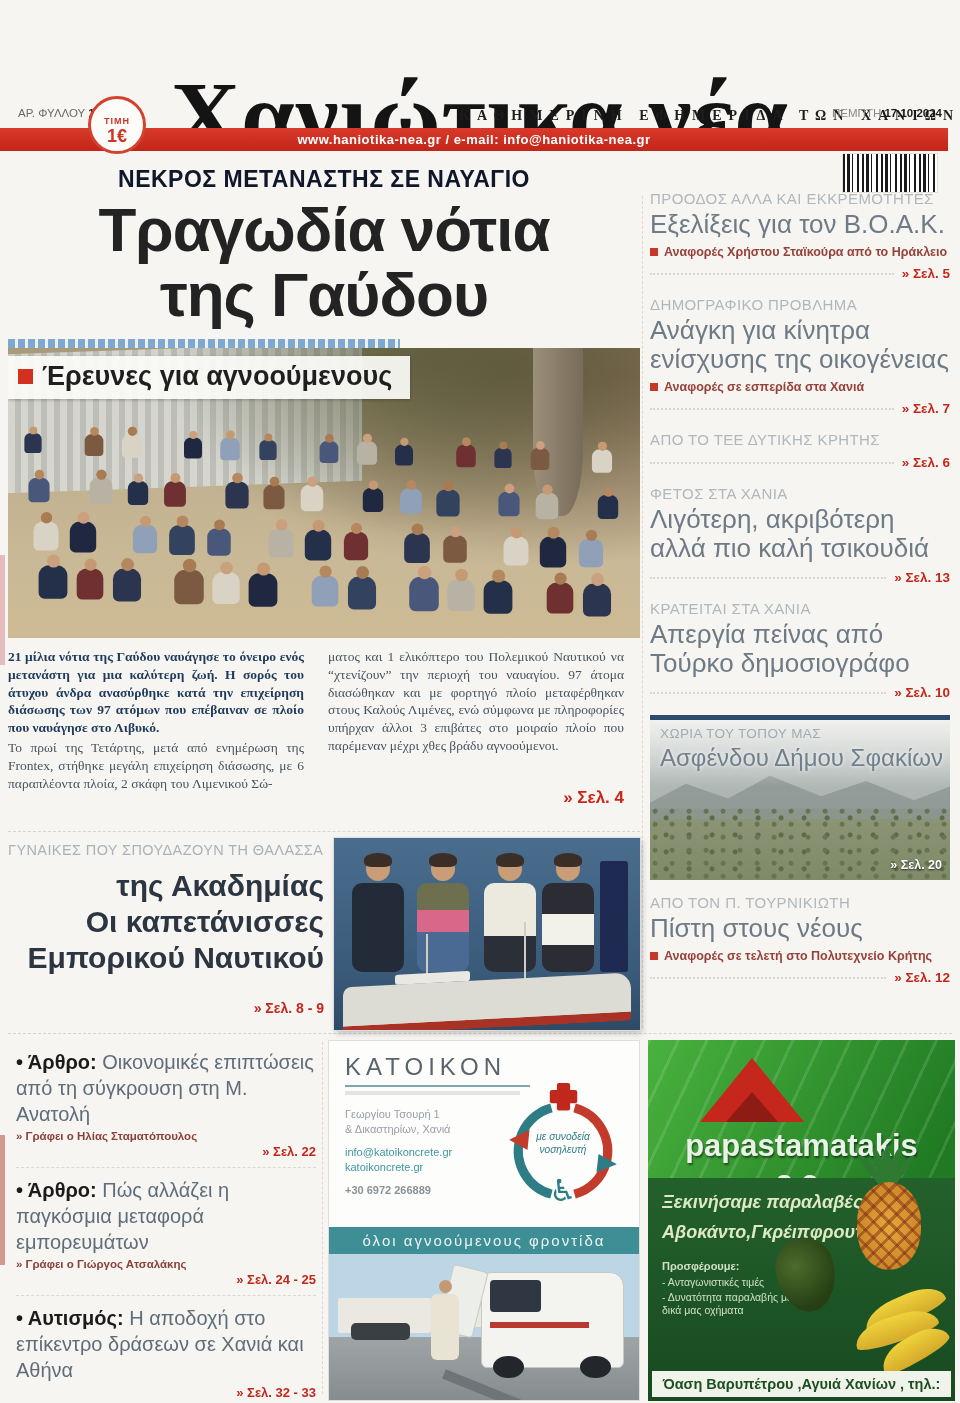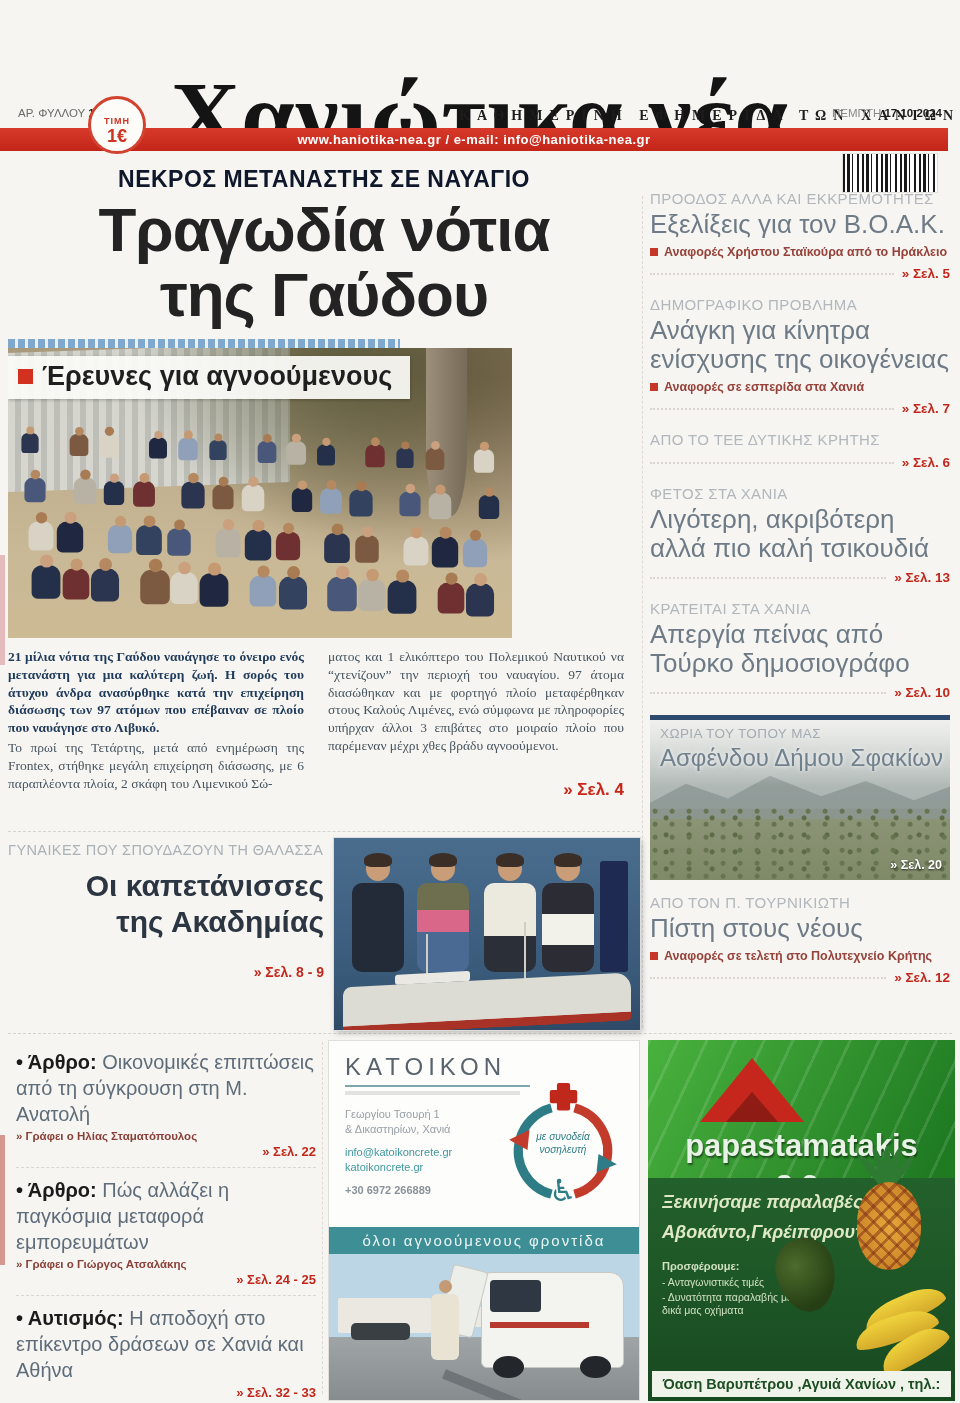--- a/index.html
+++ b/index.html
@@ -32,21 +32,21 @@
   
   .bleed1{position:absolute;left:0;top:555px;width:5px;height:110px;background:#d98a93;opacity:.55;}
   .bleed2{position:absolute;left:0;top:1135px;width:5px;height:130px;background:#b33a30;opacity:.5;}
 
   
   .lead{position:absolute;left:8px;top:158px;width:632px;}
   .lead .kick{margin-top:8px;text-align:center;font-size:23px;font-weight:bold;color:#0f172a;letter-spacing:.5px;}
   .lead h2{margin:4px 0 0;text-align:center;font-size:62px;line-height:65px;color:#232323;letter-spacing:-1px;}
   .film{margin-top:12px;width:392px;height:9px;
         background:repeating-linear-gradient(90deg,#7fa8cf 0 7px,#e9eff5 7px 10px);}
-  .lead-photo{position:relative;width:504px;height:290px;overflow:hidden;background:
+  .lead-photo{position:relative;width:632px;height:290px;overflow:hidden;background:
       radial-gradient(ellipse at 80% 8%, rgba(66,58,38,.5), transparent 52%),
       linear-gradient(180deg,#a99a7c 0%,#bfae8d 35%,#c9b896 70%,#cdbb95 100%);}
   .fence{position:absolute;left:0;top:0;width:56%;height:48%;opacity:.92;transform:skewY(-2deg);
          background:repeating-linear-gradient(90deg,#d8d9d4 0 7px,#bdc0bb 7px 13px);}
   .tree{position:absolute;right:9%;top:0;width:8%;height:58%;
         background:linear-gradient(90deg,#9c8f7a,#776b59);border-radius:0 0 40% 40%;}
   .foliage{position:absolute;inset:0;background:
       radial-gradient(ellipse at 66% 4%, rgba(74,84,48,.5), transparent 45%),
       radial-gradient(ellipse at 96% 10%, rgba(90,70,46,.45), transparent 50%);}
   .person{position:absolute;width:24px;height:28px;border-radius:9px 9px 5px 5px;}
@@ -54,21 +54,21 @@
   .cap-box{position:absolute;left:0;top:8px;z-index:6;display:flex;align-items:center;
            background:rgba(251,251,248,.93);padding:5px 18px 7px 10px;box-shadow:0 1px 3px rgba(0,0,0,.25);}
   .cap-sq{width:15px;height:15px;background:#d2311f;margin-right:9px;flex:none;}
   .cap-tx{font-size:27px;font-weight:bold;color:#1f1f1f;}
   .bodycols{margin-top:10px;display:flex;gap:24px;font-family:"Liberation Serif",serif;
             font-size:13.5px;line-height:1.32;color:#46545f;text-align:justify;}
   .bodycols .c{width:296px;}
   .bodycols p{margin:0 0 2px;}
   .bodycols .bold1{font-weight:bold;color:#1f3a5a;}
   .lead-pg{text-align:right;color:#cc2418;font-weight:bold;font-size:17px;
-           font-family:"Liberation Sans",sans-serif;margin-top:24px;}
+           font-family:"Liberation Sans",sans-serif;margin-top:32px;}
 
   .hsep-main{position:absolute;left:8px;top:831px;width:632px;border-top:1px dashed #d6d4cc;}
   .vsep-rail{position:absolute;left:642px;top:196px;height:832px;border-left:1px dashed #dbd9d2;}
   .hsep-bottom{position:absolute;left:8px;right:8px;top:1033px;border-top:1px dashed #d6d4cc;}
   .vsep-b1{position:absolute;left:322px;top:1042px;height:352px;border-left:1px dashed #dbd9d2;}
 
   
   .rail{position:absolute;left:650px;top:190px;width:300px;}
   .tz{margin-bottom:15px;}
   .t-kick{font-size:15px;color:#b1b7bc;letter-spacing:.4px;margin-bottom:3px;}
@@ -467,22 +467,23 @@
           <span class="ln" data-name="dotted-rule"></span>
         <span class="t-pg" data-name="page-ref">» Σελ. 12</span>
         </div>
     </div>
   </aside>
 
   <section class="acad" data-name="academy-story">
     <div class="a-left" data-name="academy-text">
       <div class="a-kick" data-name="academy-kicker">ΓΥΝΑΙΚΕΣ ΠΟΥ ΣΠΟΥΔΑΖΟΥΝ ΤΗ ΘΑΛΑΣΣΑ</div>
       <div class="a-head" data-name="academy-headline">
+        <div>της Ακαδημίας</div>
         <div>Οι καπετάνισσες</div>
-        <div>της Ακαδημίας</div>
+        <div>Εμπορικού Ναυτικού</div>
       </div>
       <div class="a-pg" data-name="page-ref">» Σελ. 8 - 9</div>
     </div>
     <div class="a-photo" data-name="academy-photo">
       <div class="flag" data-name="photo-flag-shape"></div>
       <div class="fig" style="left:6%;" data-name="photo-person">
         <div class="hd"></div>
           <div class="to" style="background:#232a38;"></div>
         </div>
       <div class="fig" style="left:27%;" data-name="photo-person">

